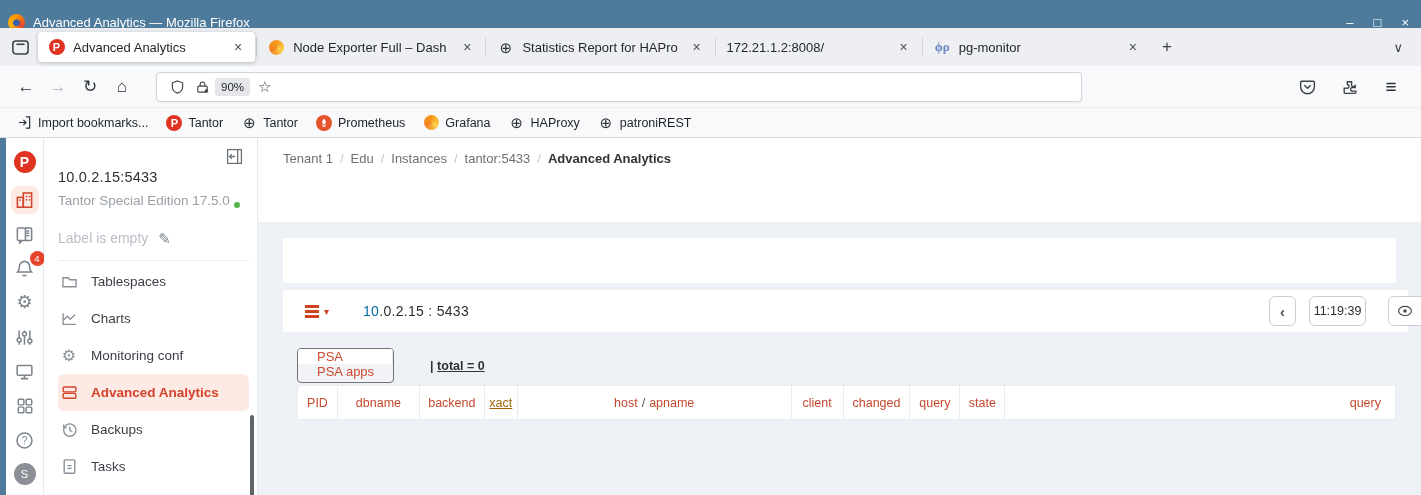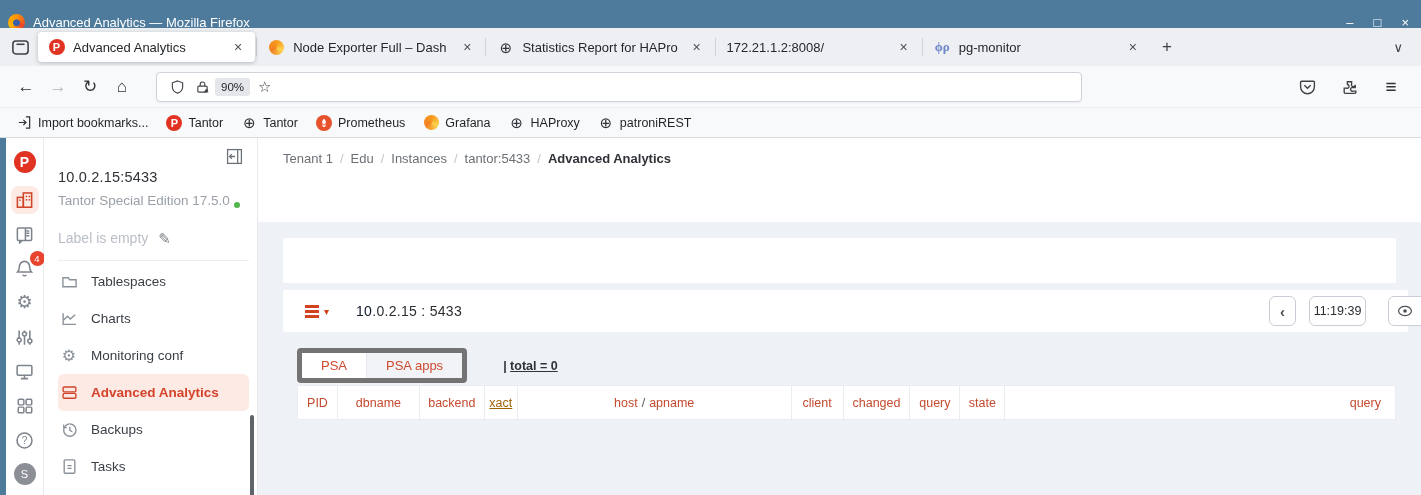--- a/index.html
+++ b/index.html
@@ -133,28 +133,28 @@
   .warn-link { color:#3f3d37; text-decoration:underline; }
 
   .main-body { position:absolute; top:84px; left:0; right:0; bottom:0; background:#eef1f6; padding:16px 13px 0 25px; }
   .card-empty { height:45px; background:#fff; border-radius:2px; margin-right:12px; }
   .toolbar-card { height:42px; background:#fff; border-radius:2px; margin-top:7px; display:flex; align-items:center; padding:0 0 0 22px; position:relative; }
   .list-btn { display:flex; align-items:center; gap:5px; }
   .list-glyph { display:flex; flex-direction:column; gap:2px; }
   .list-glyph i { display:block; width:14px; height:3px; background:#d2421f; }
   .caret { font-size:10px; color:#d2421f; }
   .tb-host { margin-left:27px; font-size:14px; color:#2b2f33; letter-spacing:.3px; }
-  .tb-host .hl { color:#0f172a; }
+  .tb-host .hl { color:#0369a1;margin-left:7px; }
   .tb-right { margin-left:auto; display:flex; align-items:center; }
   .sq-btn { width:27px; height:30px; border:1px solid #c9ced6; border-radius:6px; background:#fff; display:flex; align-items:center; justify-content:center; font-size:15px; color:#4a4f55; font-weight:bold; }
   .time-box { margin-left:13px; margin-right:42px; width:57px; height:30px; border:1px solid #c9ced6; border-radius:6px; background:#fff; display:flex; align-items:center; justify-content:center; font-size:12.5px; color:#2b2f33; }
   .eye-btn { position:absolute; right:-26px; top:6px; width:46px; height:30px; border:1px solid #c9ced6; border-radius:6px; background:#fff; display:flex; align-items:center; justify-content:flex-start; padding-left:8px; }
 
   .tabs-row { margin:16px 0 0 14px; display:flex; align-items:center; }
-  .view-tabs { display:inline-flex; border:5px solid #737373; background:#f1f3f7; border-radius:4px; overflow:hidden; height:35px; }
+  .view-tabs { display:inline-flex; border:1px solid #737373; background:#f1f3f7; border-radius:4px; overflow:hidden; height:35px;flex-direction:column; }
   .view-tab { display:flex; align-items:center; padding:0 19px; font-size:13px; color:#cf4a2e; }
   .view-tab.active { background:#fff; border-right:1px solid #e4e7ec; }
   .total-label { margin-left:36px; font-size:12.5px; color:#2f3338; font-weight:bold; }
   .total-label u { text-decoration:underline; }
 
   .grid-header { margin:2px 0 0 14px; display:flex; width:1099px; background:#fff; border:1px solid #e9edf1; height:35px; }
   .gh-cell { display:flex; align-items:center; justify-content:center; font-size:12.5px; color:#c4492e; border-right:1px solid #e9edf1; white-space:nowrap; overflow:hidden; }
   .gh-cell:last-child { border-right:none; justify-content:flex-end; padding-right:14px; }
   .gh-cell .dark-sorted { color:#a16207; text-decoration:underline; }
   .gh-cell .slash { color:#55595e; margin:0 4px; }

